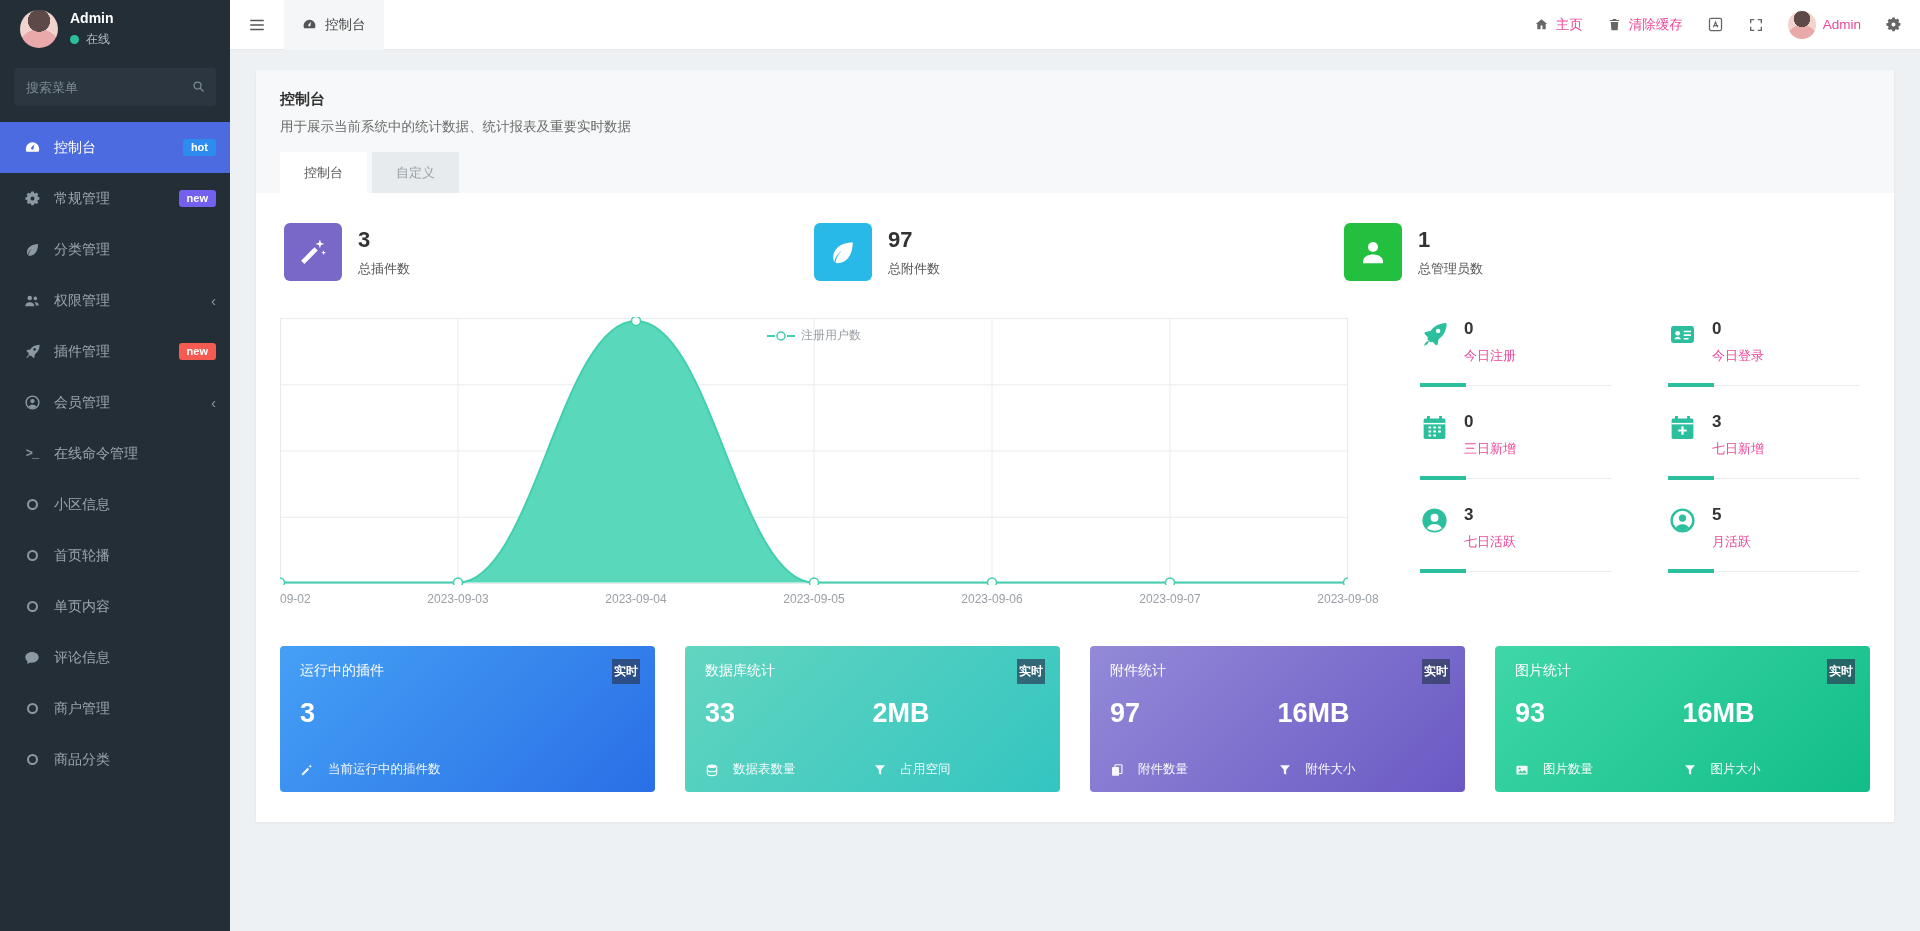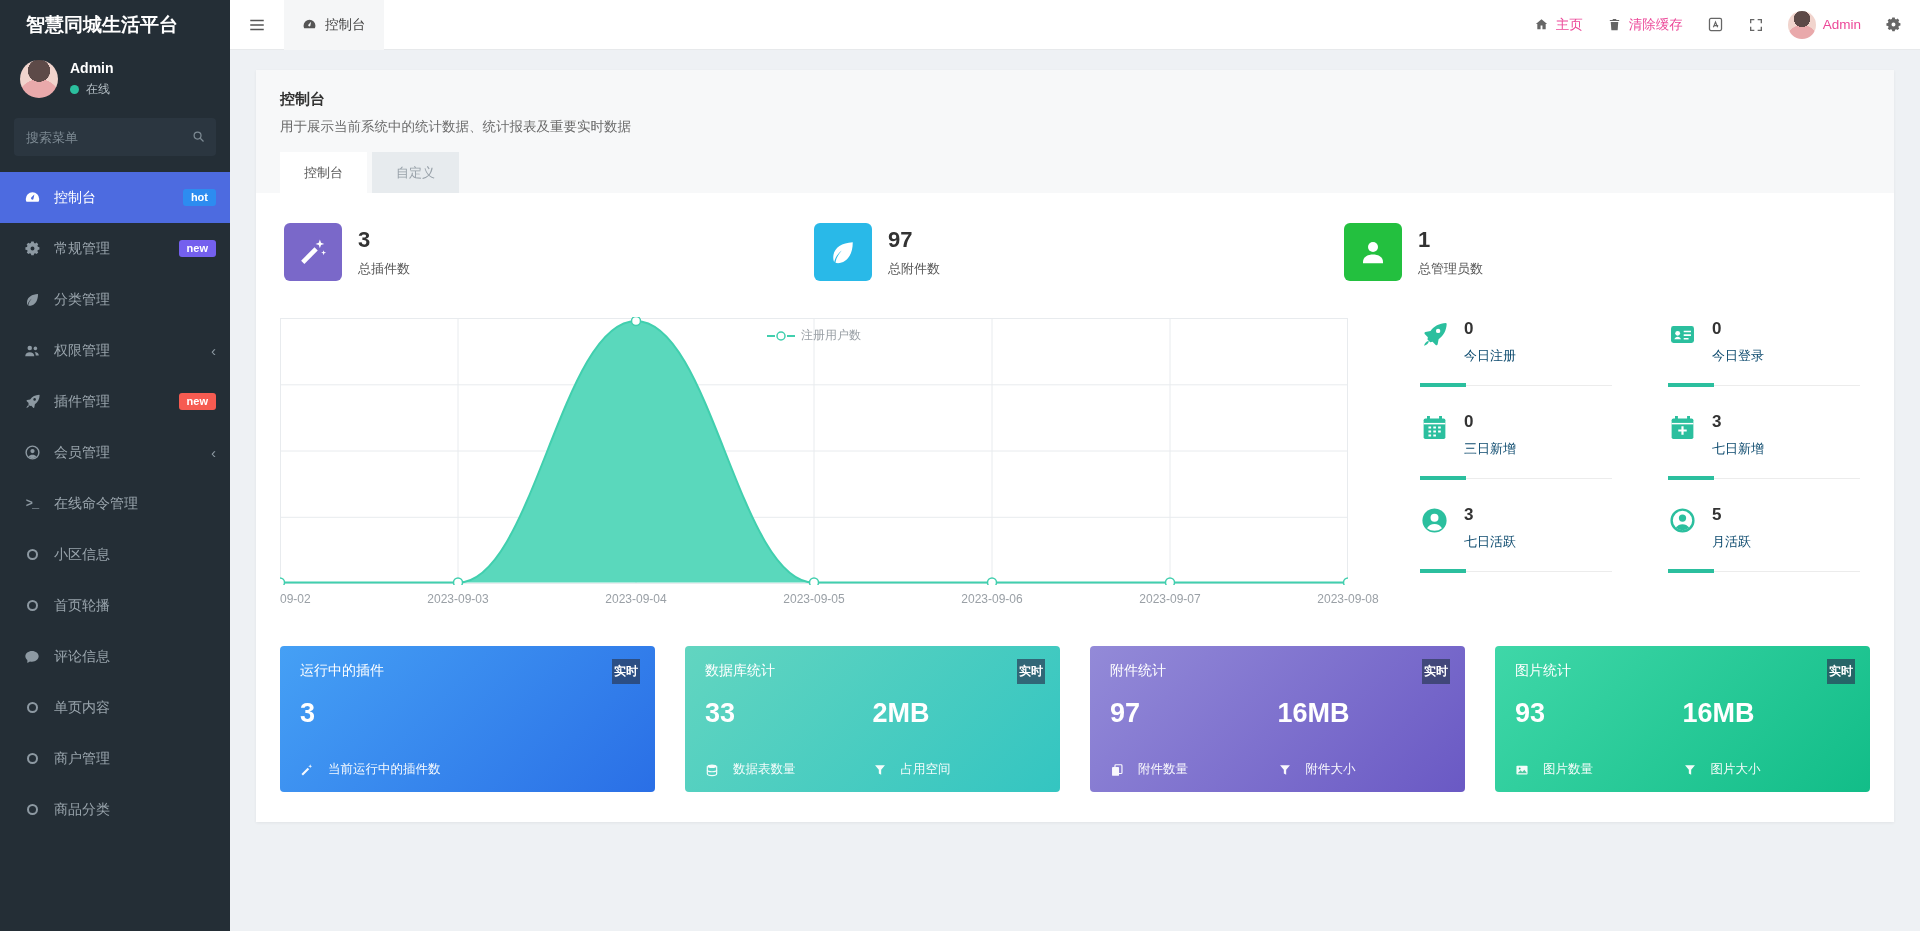--- a/index.html
+++ b/index.html
@@ -77,37 +77,36 @@
 .x-labels{position:relative;height:18px;width:1100px;overflow:hidden;margin-top:7px}
 .x-labels span{position:absolute;top:0;font-size:12px;color:#9aa0a6;white-space:nowrap;transform:translateX(-50%)}
 
 .mini{flex:1;display:grid;grid-template-columns:1fr 1fr;column-gap:56px;row-gap:26px;align-content:start;padding-top:2px;padding-right:10px}
 .mcell{position:relative;padding-bottom:20px;border-bottom:1px solid #ececec}
 .mcell:after{content:"";position:absolute;left:0;bottom:-2px;width:46px;height:4px;background:var(--mini-accent)}
 .mrow{display:flex;gap:14px}
 .micon{color:var(--mini-accent);width:30px;flex:0 0 30px;display:flex;margin-top:1px}
 .micon svg{width:29px;height:29px}
 .mval{font-size:17px;font-weight:bold;color:#333}
-.mlab{font-size:13px;color:#0c4a6e;margin-top:8px}
+.mlab{font-size:13px;color:#ec4899;margin-top:8px}
 
 .cards{display:flex;gap:30px}
 .card{flex:1;height:146px;border-radius:4px;position:relative;color:#fff;padding:16px 20px}
 .ctitle{font-size:14px}
 .cbadge{position:absolute;top:13px;right:15px;background:rgba(42,56,84,.68);padding:4px 2px;border-radius:0;font-size:12px;font-weight:bold}
 .cvals{display:flex;margin-top:18px}
 .cv{flex:1;font-size:27px;font-weight:bold}
 .cfoot{position:absolute;left:20px;right:20px;bottom:14px;display:flex}
 .cf{flex:1;display:flex;align-items:center;gap:14px;font-size:12.5px;opacity:.95}
 .cf svg{width:14px;height:14px}
 </style>
 </head>
 <body>
 
 <aside class="sidebar">
-  <div class="brand">智慧同城生活平台</div>
 
   <div class="user">
     <div class="avatar"></div>
     <div>
       <div class="uname">Admin</div>
       <div class="ustatus">
         <span class="dot"></span>
         <span>在线</span>
       </div>
     </div>
@@ -195,31 +194,31 @@
       <span>小区信息</span>
     </div>
     <div class="mi">
       <span class="ic">
           <span class="ring"></span>
         </span>
       <span>首页轮播</span>
     </div>
     <div class="mi">
       <span class="ic">
+          <span class="ring"></span>
+        </span>
+      <span>单页内容</span>
+    </div>
+    <div class="mi">
+      <span class="ic">
           <svg width="16" height="16" viewBox="0 0 24 24" fill="currentColor">
             <path d="M12 3C6.5 3 2 6.6 2 11c0 2.2 1.1 4.2 3 5.6V21l4-2.2c.9.2 1.9.3 3 .3 5.5 0 10-3.6 10-8.1S17.5 3 12 3z"></path>
           </svg>
         </span>
       <span>评论信息</span>
-    </div>
-    <div class="mi">
-      <span class="ic">
-          <span class="ring"></span>
-        </span>
-      <span>单页内容</span>
     </div>
     <div class="mi">
       <span class="ic">
           <span class="ring"></span>
         </span>
       <span>商户管理</span>
     </div>
     <div class="mi">
       <span class="ic">
           <span class="ring"></span>

